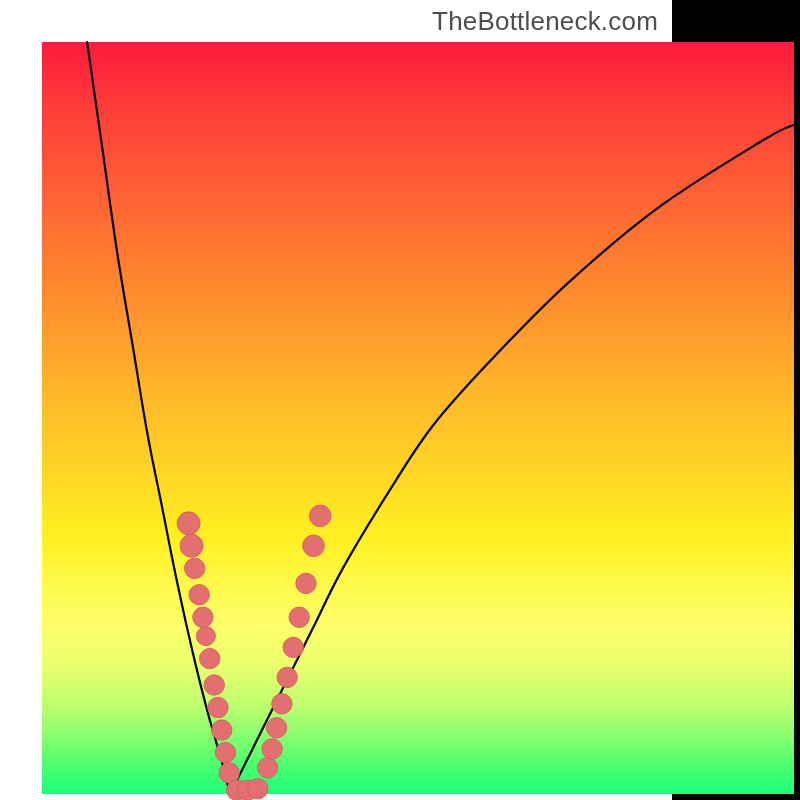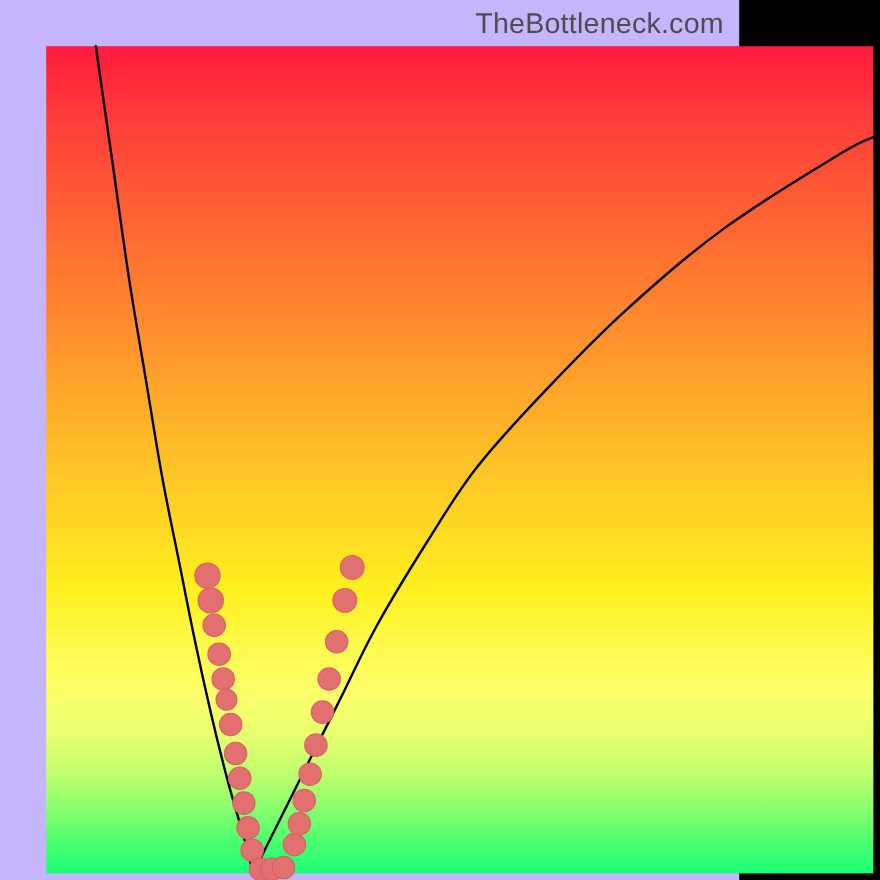--- a/index.html
+++ b/index.html
@@ -10,21 +10,21 @@
     overflow: hidden;
     background: #000;
     font-family: Arial, Helvetica, sans-serif;
   }
   .frame {
     position: absolute;
     left: 0;
     top: 0;
     width: 672px;
     height: 800px;
-    background: #c4b5fd;
+    background: #ffffff;
   }
   .gradient {
     position: absolute;
     background: linear-gradient(to bottom,
       #ff1a3d 0%,
       #ff3a3a 8%,
       #ff5a35 18%,
       #ff7a30 28%,
       #ff9a2c 38%,
       #ffbb28 48%,

